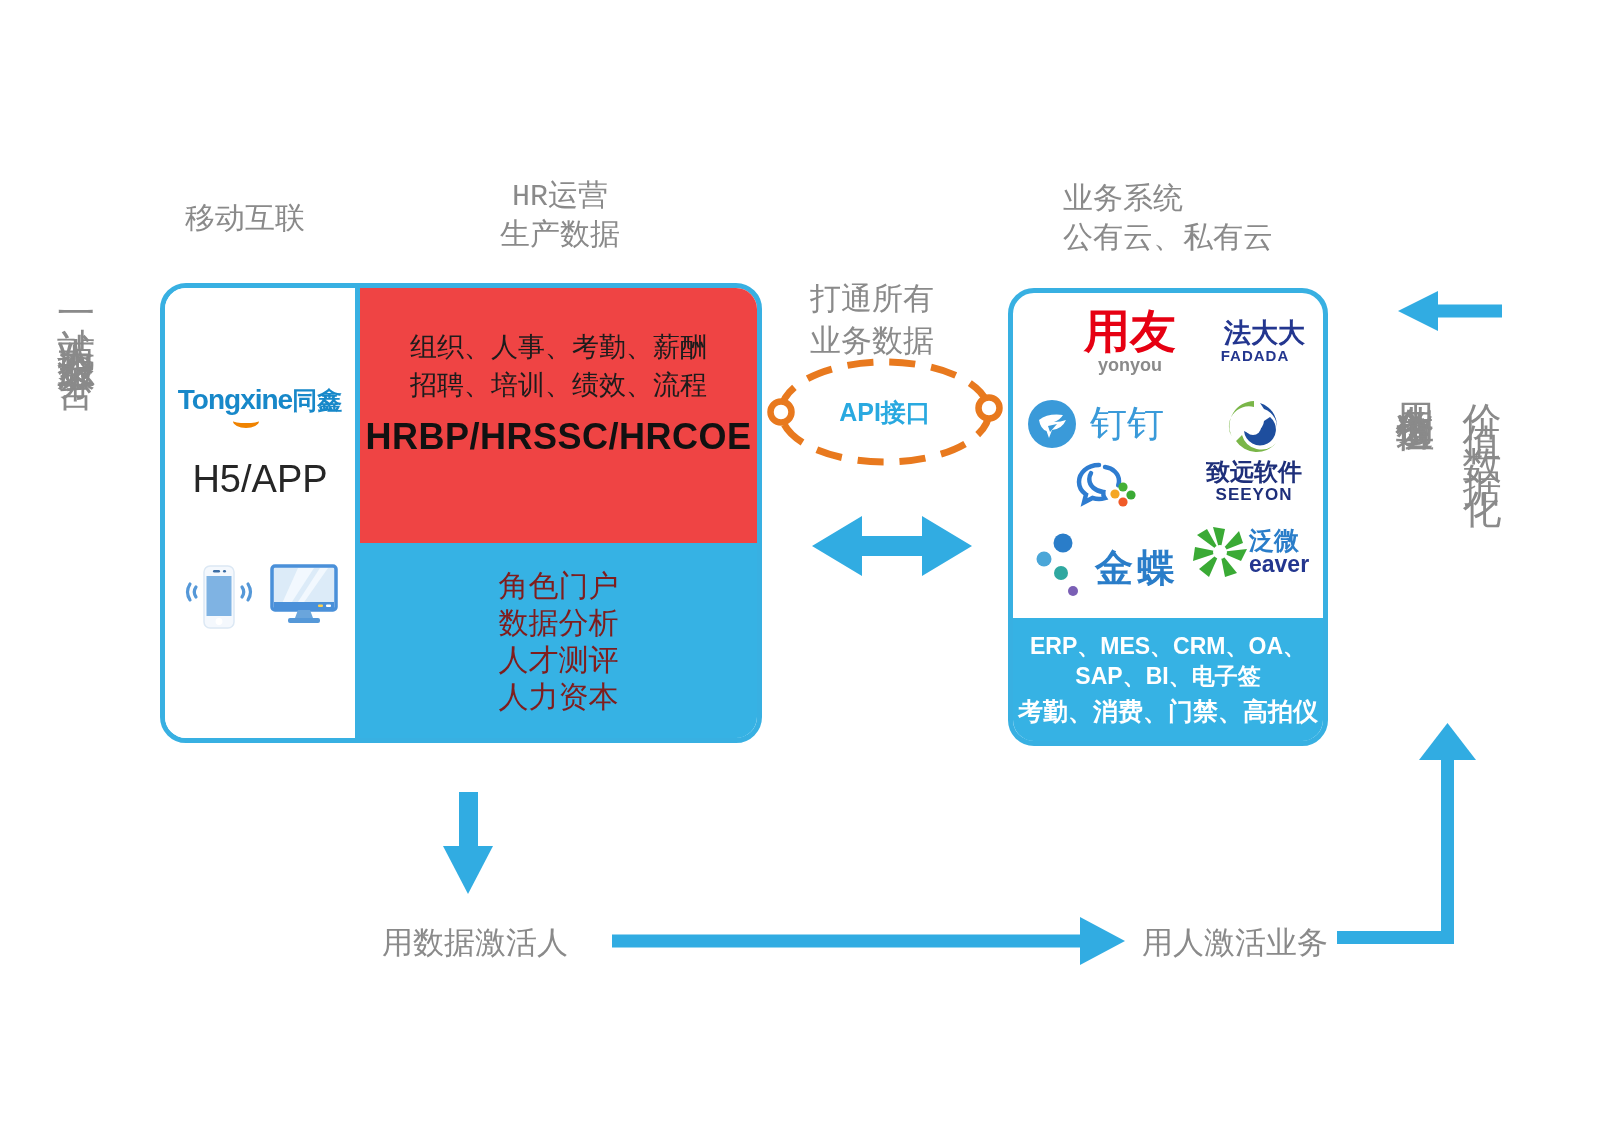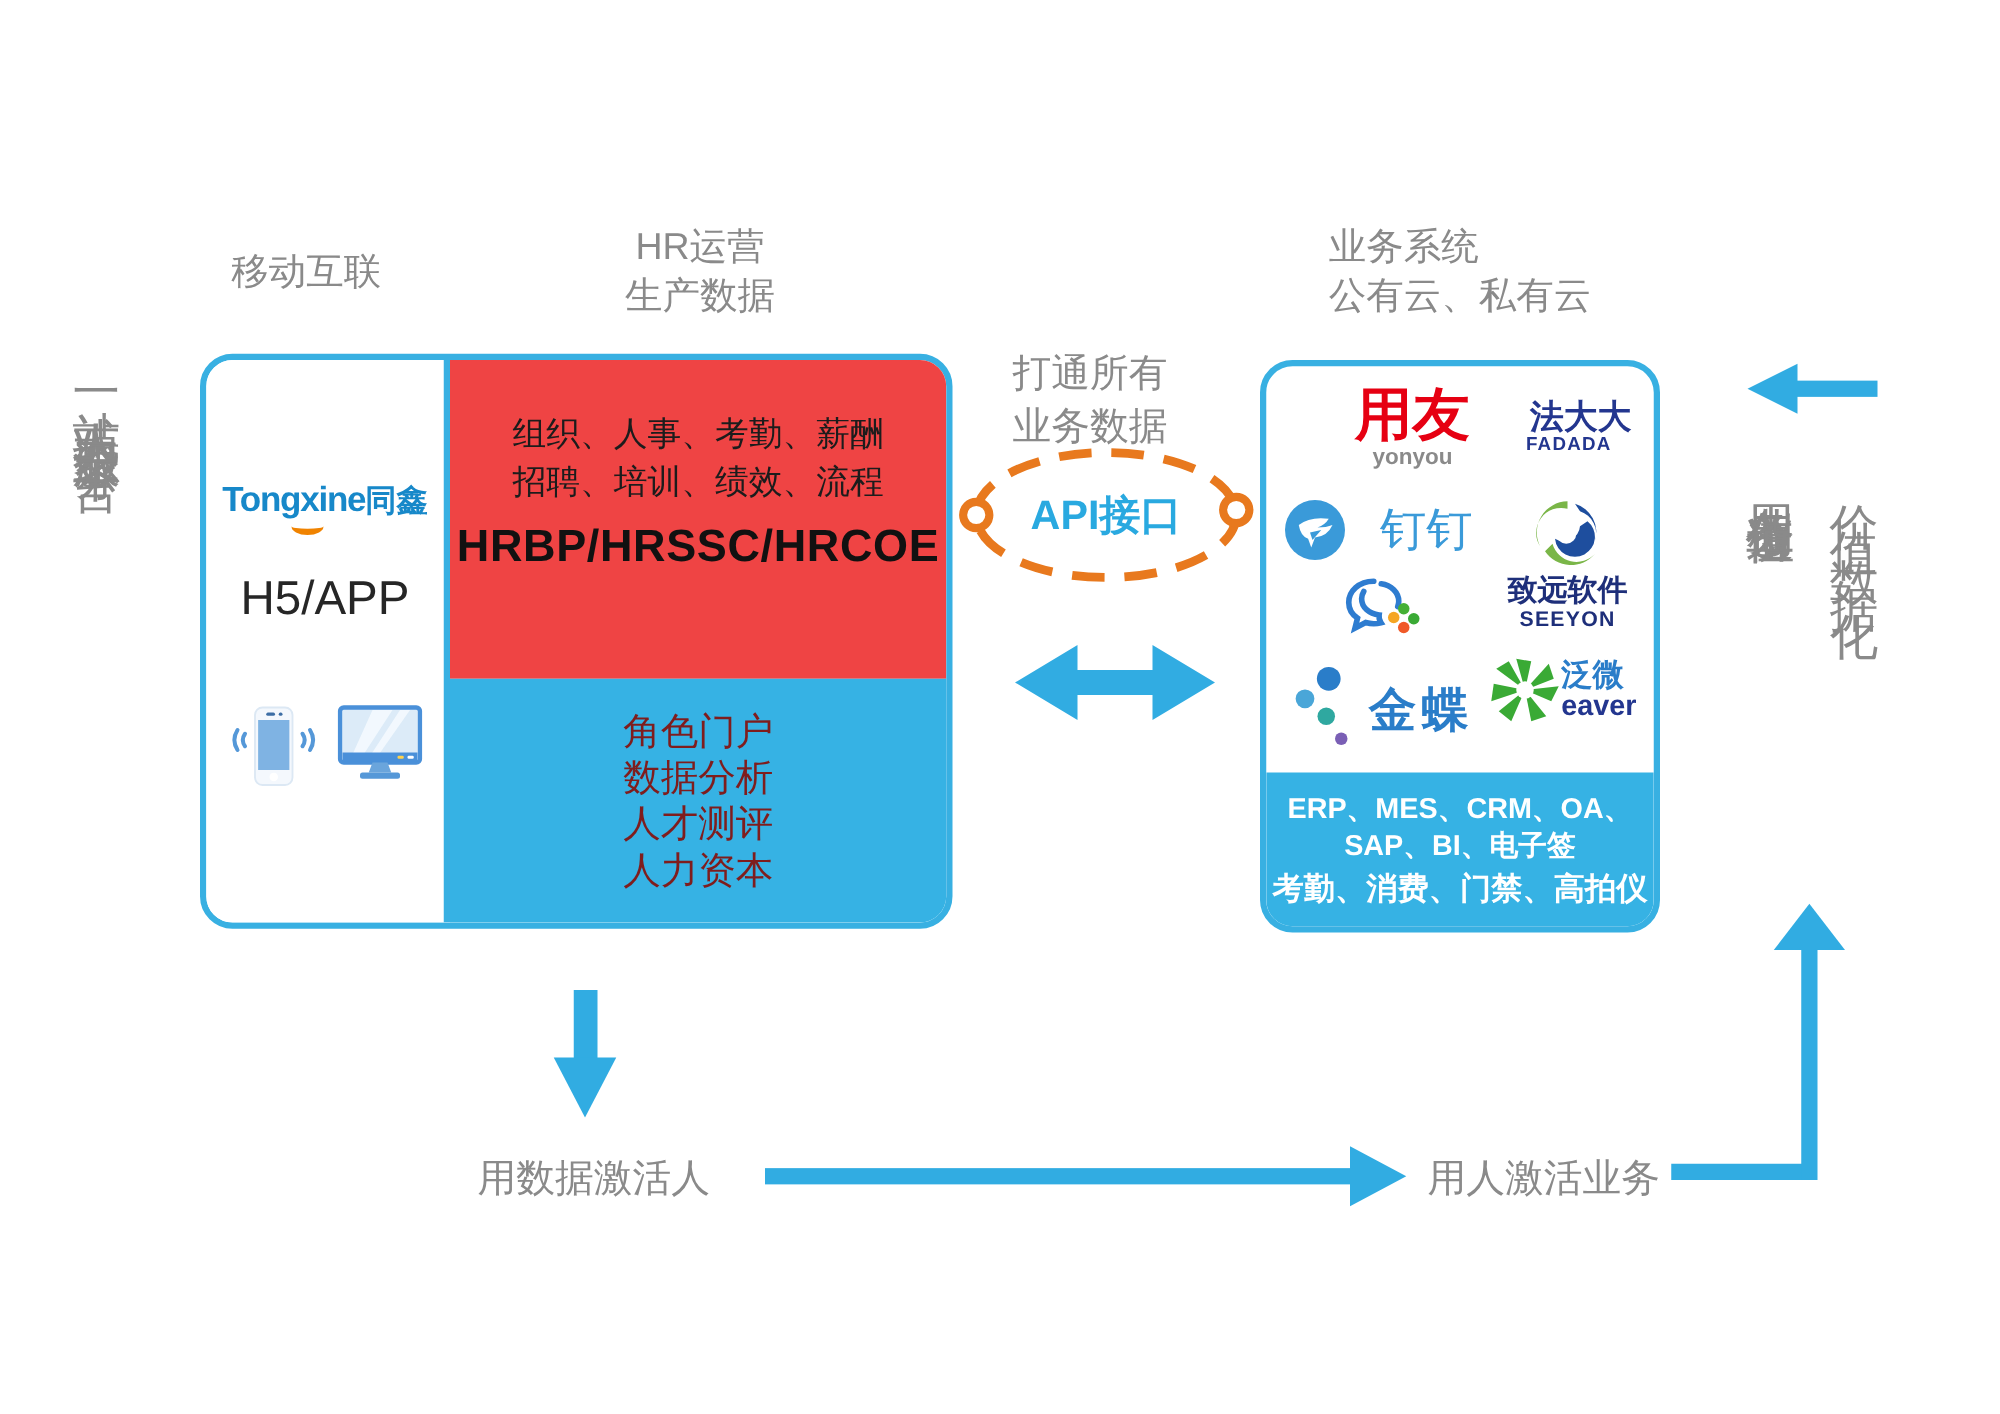--- a/index.html
+++ b/index.html
@@ -7,21 +7,21 @@
   body { font-family:"Liberation Sans","DejaVu Sans",sans-serif; }
   .canvas { position:relative; width:1600px; height:1131px; background:#fff; overflow:hidden; }
   .vtext { writing-mode:vertical-rl; text-orientation:upright; color:#8a8a8a; }
 
   .v-left { position:absolute; left:50px; top:293px; height:480px; font-size:38px; letter-spacing:5px; }
   .v-right-1 { position:absolute; left:1388px; top:372px; height:300px; font-size:39px; letter-spacing:2px; }
   .v-right-2 { position:absolute; left:1455px; top:372px; height:300px; font-size:39px; letter-spacing:22px; }
 
   .hdr { position:absolute; font-size:30px; line-height:39px; color:#8a8a8a; }
   .hdr-mobile { left:185px; top:198px; }
-  .hdr-hrops { left:430px; top:178px; width:260px; text-align:center; }
+  .hdr-hrops { left:430px; top:178px; width:260px; text-align:center;font-family:Liberation Mono, monospace; }
   .hdr-biz { left:1063px; top:178px; }
 
   
   .main-box { position:absolute; left:160px; top:283px; width:602px; height:460px;
     border:5px solid #38b0e2; border-radius:26px; background:#fff; display:flex; overflow:hidden; }
   .panel-left { position:relative; width:195px; background:#fff; border-right:5px solid #38b0e2; }
   .logo-wrap { position:absolute; top:96px; left:0; width:100%; text-align:center; }
   .logo-line { position:relative; display:inline-block; white-space:nowrap; }
   .logo-en { font-size:28px; font-weight:bold; color:#1788c9; letter-spacing:-1px; }
   .logo-cn { font-size:25px; font-weight:bold; color:#1788c9; }
@@ -38,31 +38,31 @@
   .panel-bottom { flex:1; background:#36b2e4; display:flex; flex-direction:column;
     justify-content:center; align-items:center; }
   .panel-bottom div { color:#7f1d1d; font-size:30px; line-height:37px; }
 
   
   .api-note { position:absolute; left:762px; top:278px; width:220px; text-align:center;
     font-size:31px; line-height:42px; color:#8a8a8a; }
   .api-ellipse { position:absolute; left:765px; top:352px; width:240px; height:120px; }
   .api-ellipse svg { position:absolute; inset:0; }
   .api-label { position:absolute; inset:0; display:flex; align-items:center; justify-content:center;
-    font-size:33px; font-weight:bold; color:#29a9e0; }
+    font-size:25px; font-weight:bold; color:#29a9e0; }
 
   
   .right-box { position:absolute; left:1008px; top:288px; width:320px; height:458px;
     border:5px solid #38b0e2; border-radius:26px; background:#fff; overflow:hidden; }
   .logo-abs { position:absolute; text-align:center; }
   .yonyou-cn { font-size:46px; line-height:48px; font-weight:bold; color:#e60012; }
   .yonyou-en { font-size:18px; font-weight:bold; color:#8a8a8a; }
   .fadada-cn { font-size:27px; line-height:28px; font-weight:bold; color:#23368f;text-align:right; }
   .fadada-en { font-size:15px; font-weight:bold; color:#23368f; letter-spacing:1px; }
-  .ding-row { position:absolute; left:15px; top:106px; display:flex; align-items:center; gap:28px; }
+  .ding-row { position:absolute; left:15px; top:106px; display:flex; align-items:center; gap:14px; }
   .ding-cn { font-size:37px; color:#3a9ad9; }
   .seeyon-blk { position:absolute; left:185px; top:104px; width:112px; text-align:center; }
   .seeyon-cn { font-size:24px; font-weight:bold; color:#1e2f7a; line-height:26px; }
   .seeyon-en { font-size:17px; font-weight:bold; color:#1e2f7a; letter-spacing:1px; }
   .wxw { position:absolute; left:62px; top:168px; }
   .kingdee-row { position:absolute; left:20px; top:238px; display:flex; align-items:center; gap:10px; }
   .kingdee-cn { font-size:38px; font-weight:bold; color:#2a7dc9; letter-spacing:4px; }
   .weaver-row { position:absolute; left:178px; top:230px; display:flex; align-items:center; }
   .weaver-cn { font-size:25px; font-weight:bold; color:#2a7dc9; line-height:25px; }
   .weaver-en { font-size:23px; font-weight:bold; color:#23368f; line-height:23px; }

